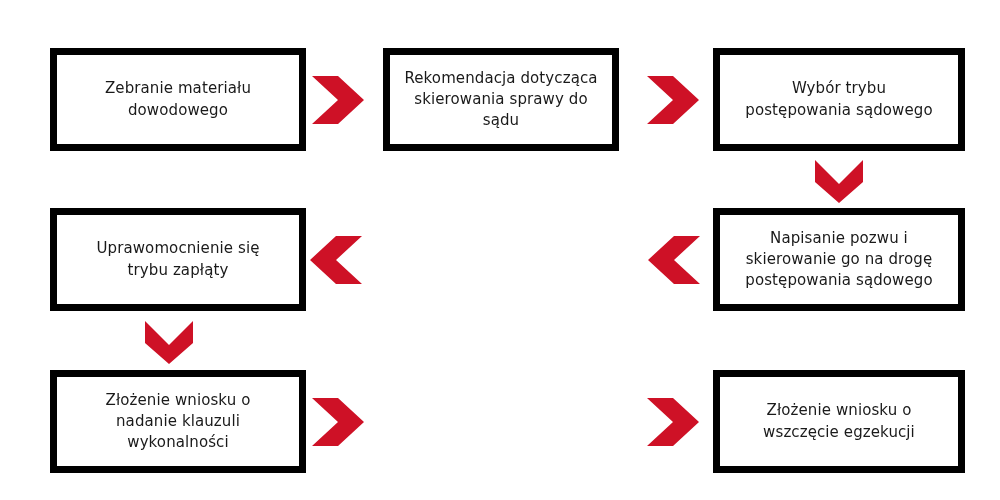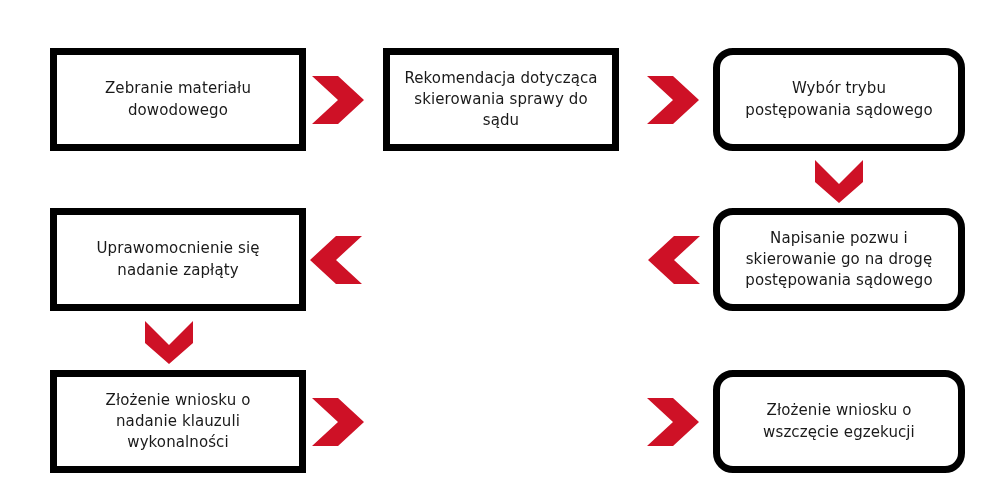--- a/index.html
+++ b/index.html
@@ -34,21 +34,21 @@
     color: #1a1a1a;
     text-align: center;
     font-weight: 400;
     white-space: pre-line;
     letter-spacing: 0.1px;
   }
 
   
   .col1 { left: 50px;  width: 256px; }
   .col2 { left: 383px; width: 236px; }
-  .col3 { left: 713px; width: 252px; border-radius: 20px; }
+  .col3 { left: 713px; width: 252px; }
 
   .row1 { top: 48px;  height: 103px; }
   .row2 { top: 208px; height: 103px; }
   .row3 { top: 370px; height: 103px; }
 
   
   .arrow {
     position: absolute;
   }
   .arrow svg { display: block; }
@@ -87,21 +87,21 @@
   </div>
 
   <div class="arrow" style="left:813px; top:157px;">
     <svg width="52" height="48" viewBox="0 0 52 48">
       <polygon points="2,3 26,27 50,3 50,25 26,46 2,25" fill="#CE1126"></polygon>
     </svg>
   </div>
 
   <div class="node col1 row2">
     <span class="node-label">Uprawomocnienie się
-nadanie zapłąty</span>
+trybu zapłąty</span>
   </div>
 
   <div class="arrow" style="left:310px; top:234px;">
     <svg width="56" height="52" viewBox="0 0 56 52">
       <polygon points="52,2 26,26 52,50 26,50 0,26 26,2" fill="#CE1126"></polygon>
     </svg>
   </div>
 
 
   <div class="arrow" style="left:648px; top:234px;">

